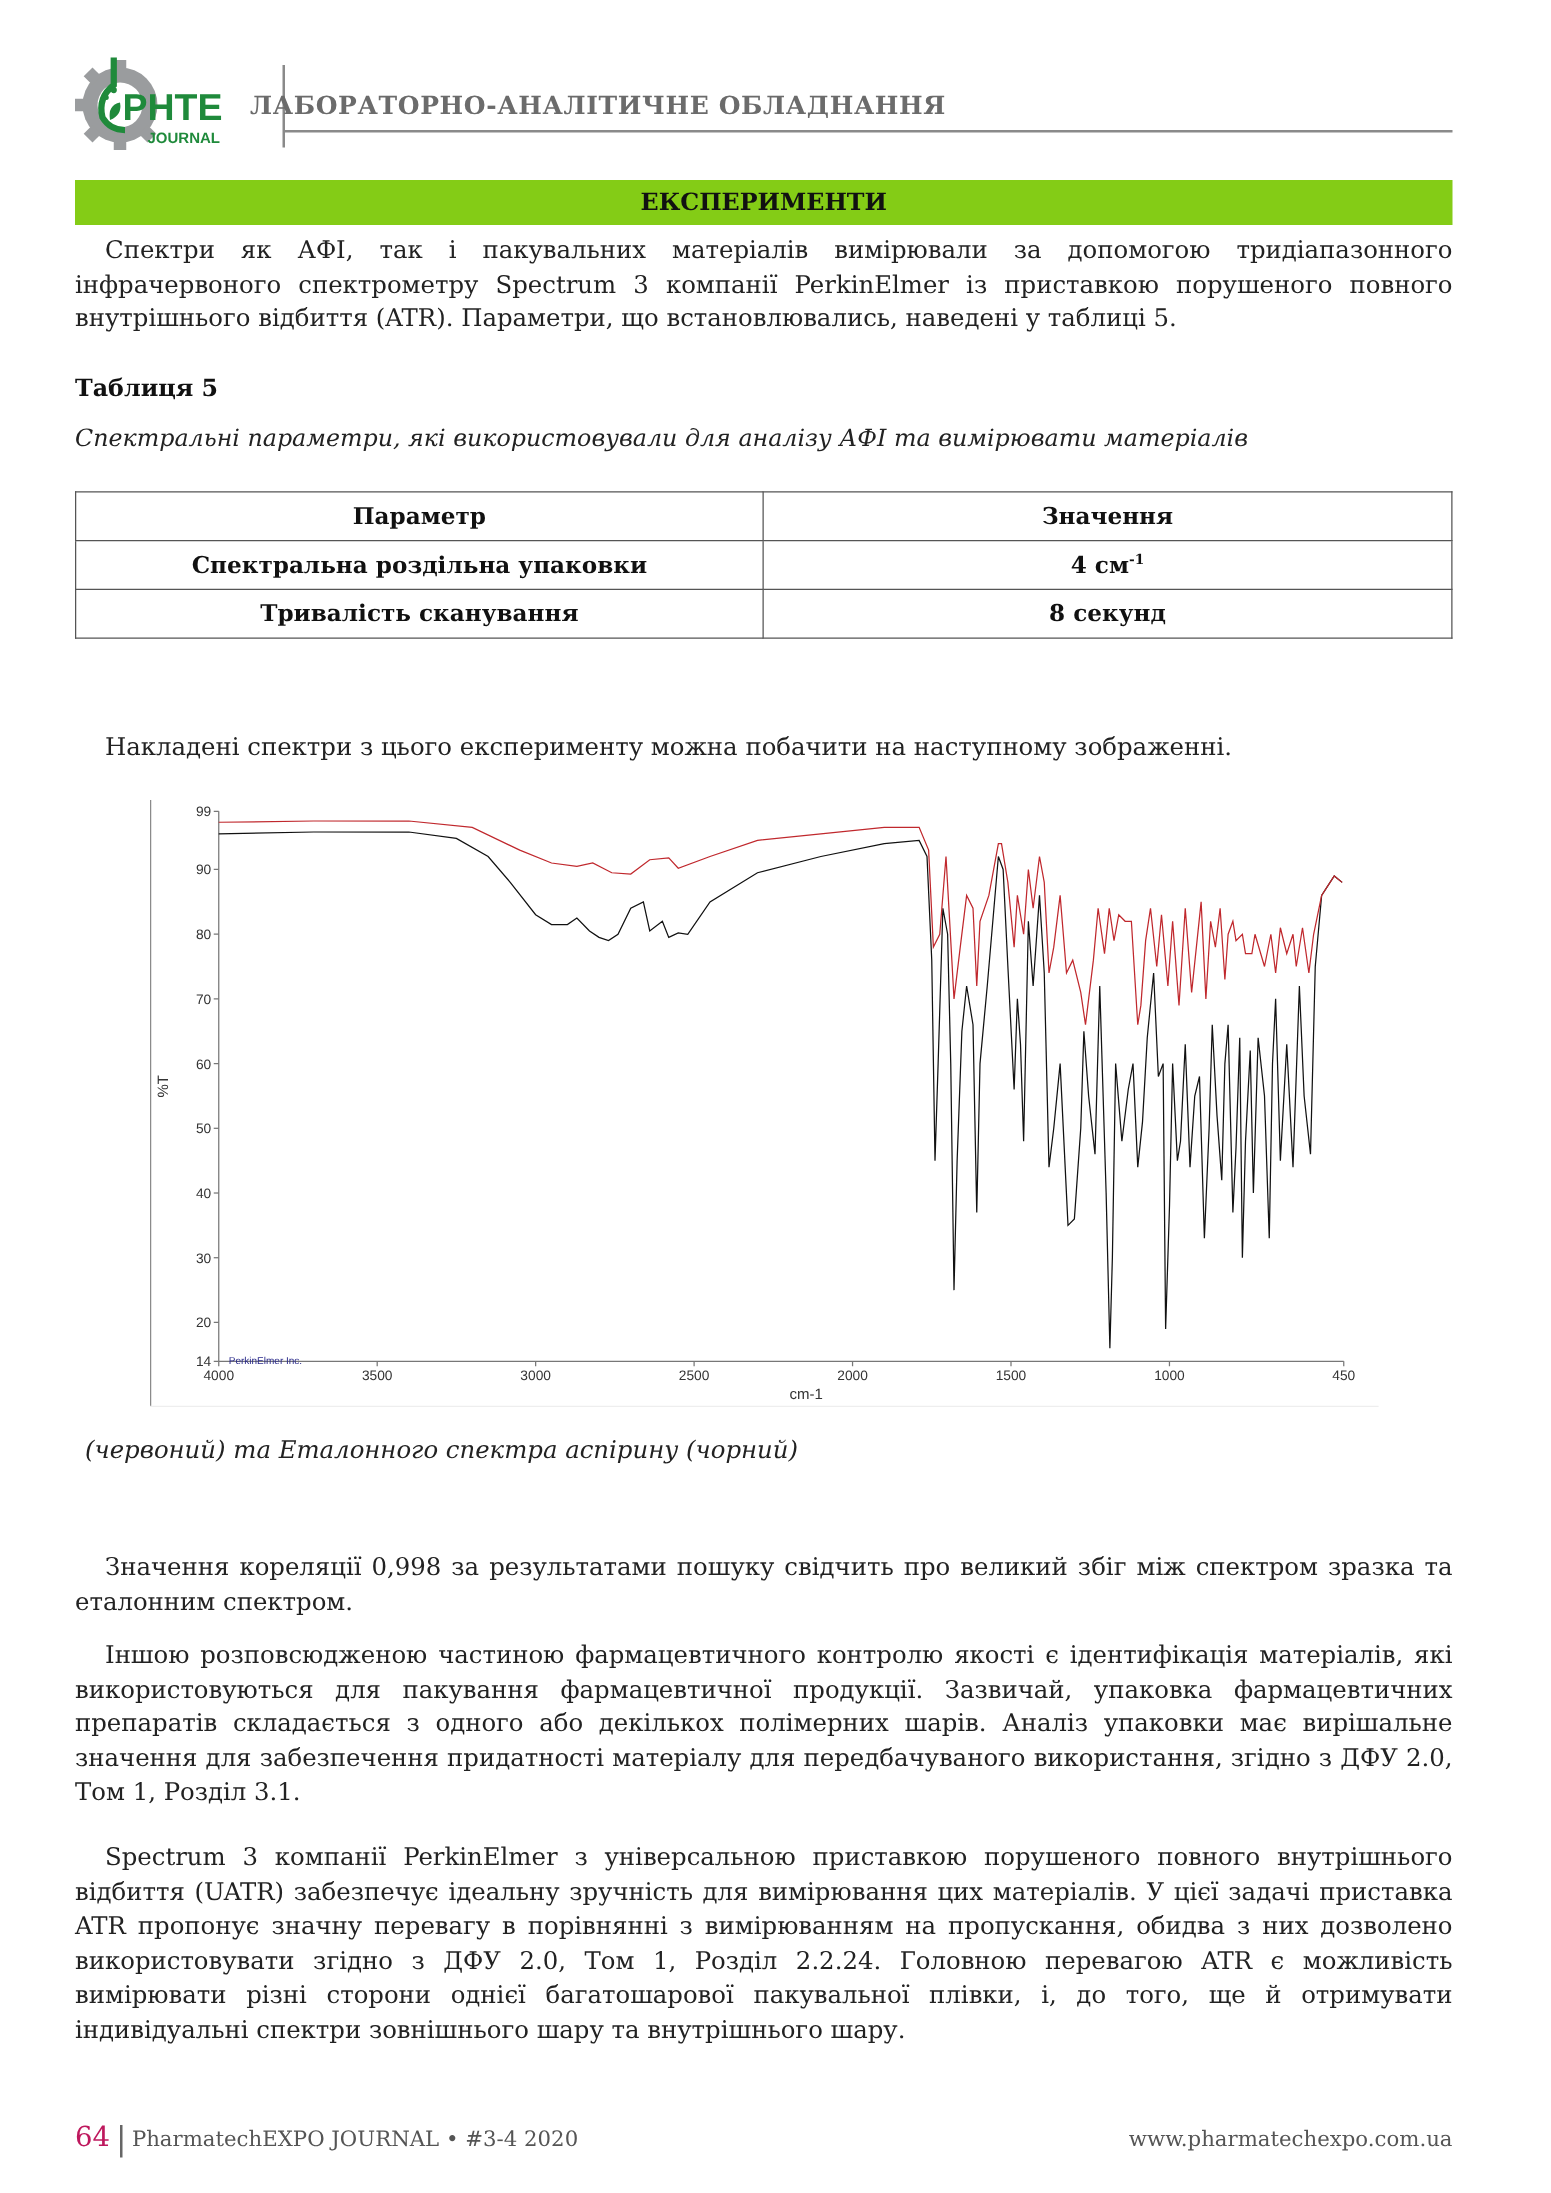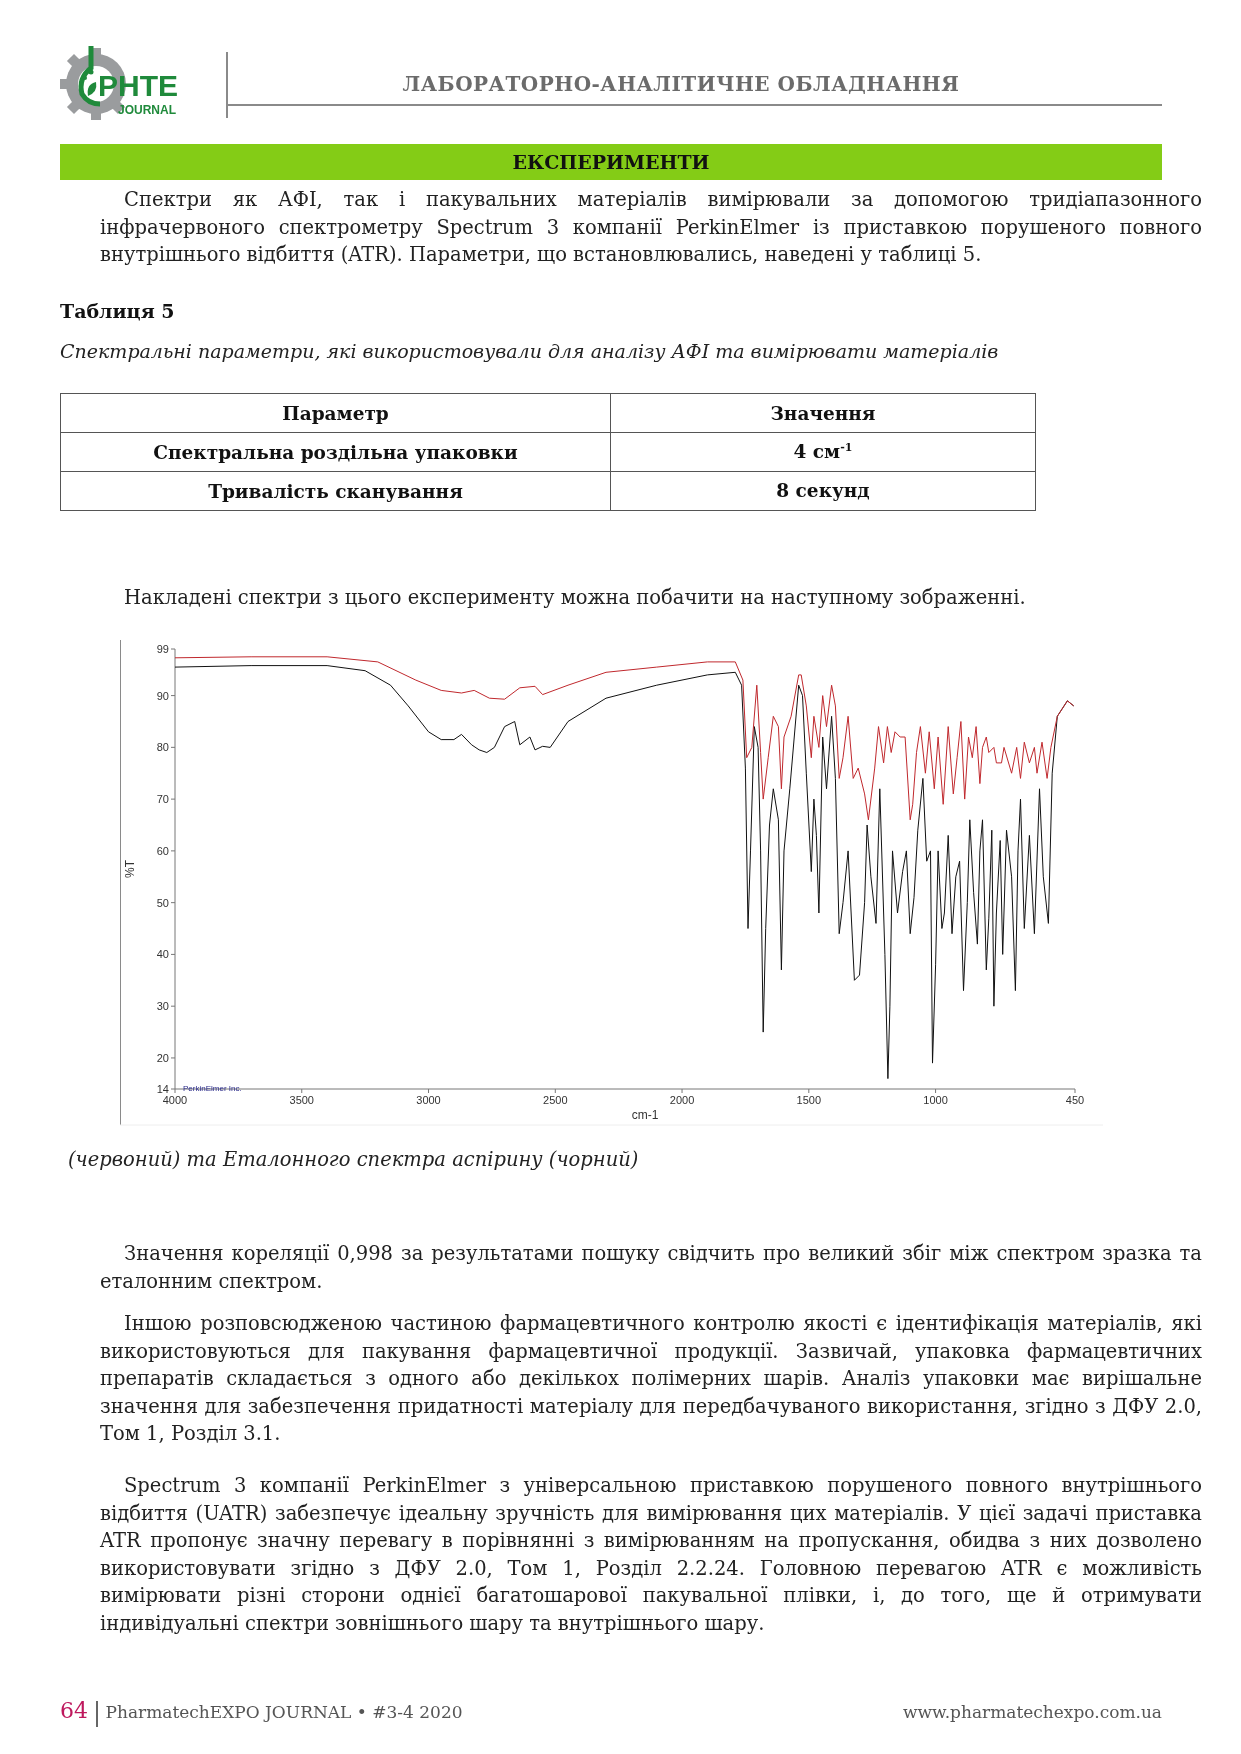--- a/index.html
+++ b/index.html
@@ -1,28 +1,28 @@
 <!DOCTYPE html>
 <html><head>
 <meta charset="utf-8">
 <style>
   html, body { margin:0; padding:0; background:#ffffff; }
   body { width:1241px; height:1754px; position:relative; overflow:hidden; font-family:"DejaVu Serif", serif; color:#1a1a1a; }
   .abs { position:absolute; }
   .logo { left:58px; top:38px; width:130px; height:86px; }
   .vsep { left:226px; top:52px; width:2px; height:66px; background:#8a8a8a; }
   .hdr-line { left:228px; top:104px; width:934px; height:2px; background:#8a8a8a; }
-  .section-title { left:200px; top:72px; width:962px; text-align:center; font-family:"DejaVu Serif", serif; font-weight:bold; font-size:20px; color:#6b6b6b; letter-spacing:0.5px; }
+  .section-title { left:200px; top:72px; width:962px; text-align:left; font-family:"DejaVu Serif", serif; font-weight:bold; font-size:20px; color:#6b6b6b; letter-spacing:0.5px; }
   .band { left:60px; top:144px; width:1102px; height:36px; background:#84cc16; }
   .band-title { width:100%; text-align:center; font-weight:bold; font-size:19px; line-height:36px; color:#111; }
-  .para { left:60px; width:1102px; font-family:"DejaVu Serif", serif; font-size:19.5px; line-height:27.6px; text-align:justify; color:#222;margin-left:40px; }
+  .para { left:60px; width:1102px; font-family:"DejaVu Serif", serif; font-size:19.5px; line-height:27.6px; text-align:justify; color:#222; }
   .para .indent { display:inline-block; width:24px; }
   .tbl-label { left:60px; top:300px; font-weight:bold; font-size:19px; color:#111; }
   .tbl-caption { left:60px; top:340px; font-style:italic; font-size:19px; color:#222; }
-  table.params { position:absolute; left:60px; top:393px; width:976px; border-collapse:collapse; }
+  table.params { position:absolute; left:60px; top:393px; width:1102px; border-collapse:collapse; }
   table.params td, table.params th { border:1.5px solid #555; height:38px; text-align:center; font-family:"DejaVu Serif", serif; font-weight:bold; font-size:18.5px; color:#111; padding:0; }
   table.params col.c1 { width:550px; }
   sup { font-size:11px; }
   .figure { left:120px; top:640px; width:983px; height:490px; }
   .fig-caption { left:68px; top:1145px; font-style:italic; font-size:19.5px; line-height:30px; color:#222; }
   .footer { left:60px; top:1698px; width:1102px; height:30px; font-family:"DejaVu Serif", serif; font-size:17px; color:#555; }
   .footer .pnum { font-size:22px; color:#be185d; }
   .footer .fsep { display:inline-block; width:1.5px; height:26px; background:#666; vertical-align:middle; margin:0 8px; }
   .footer .url { position:absolute; right:0; top:4px; }
 </style>

